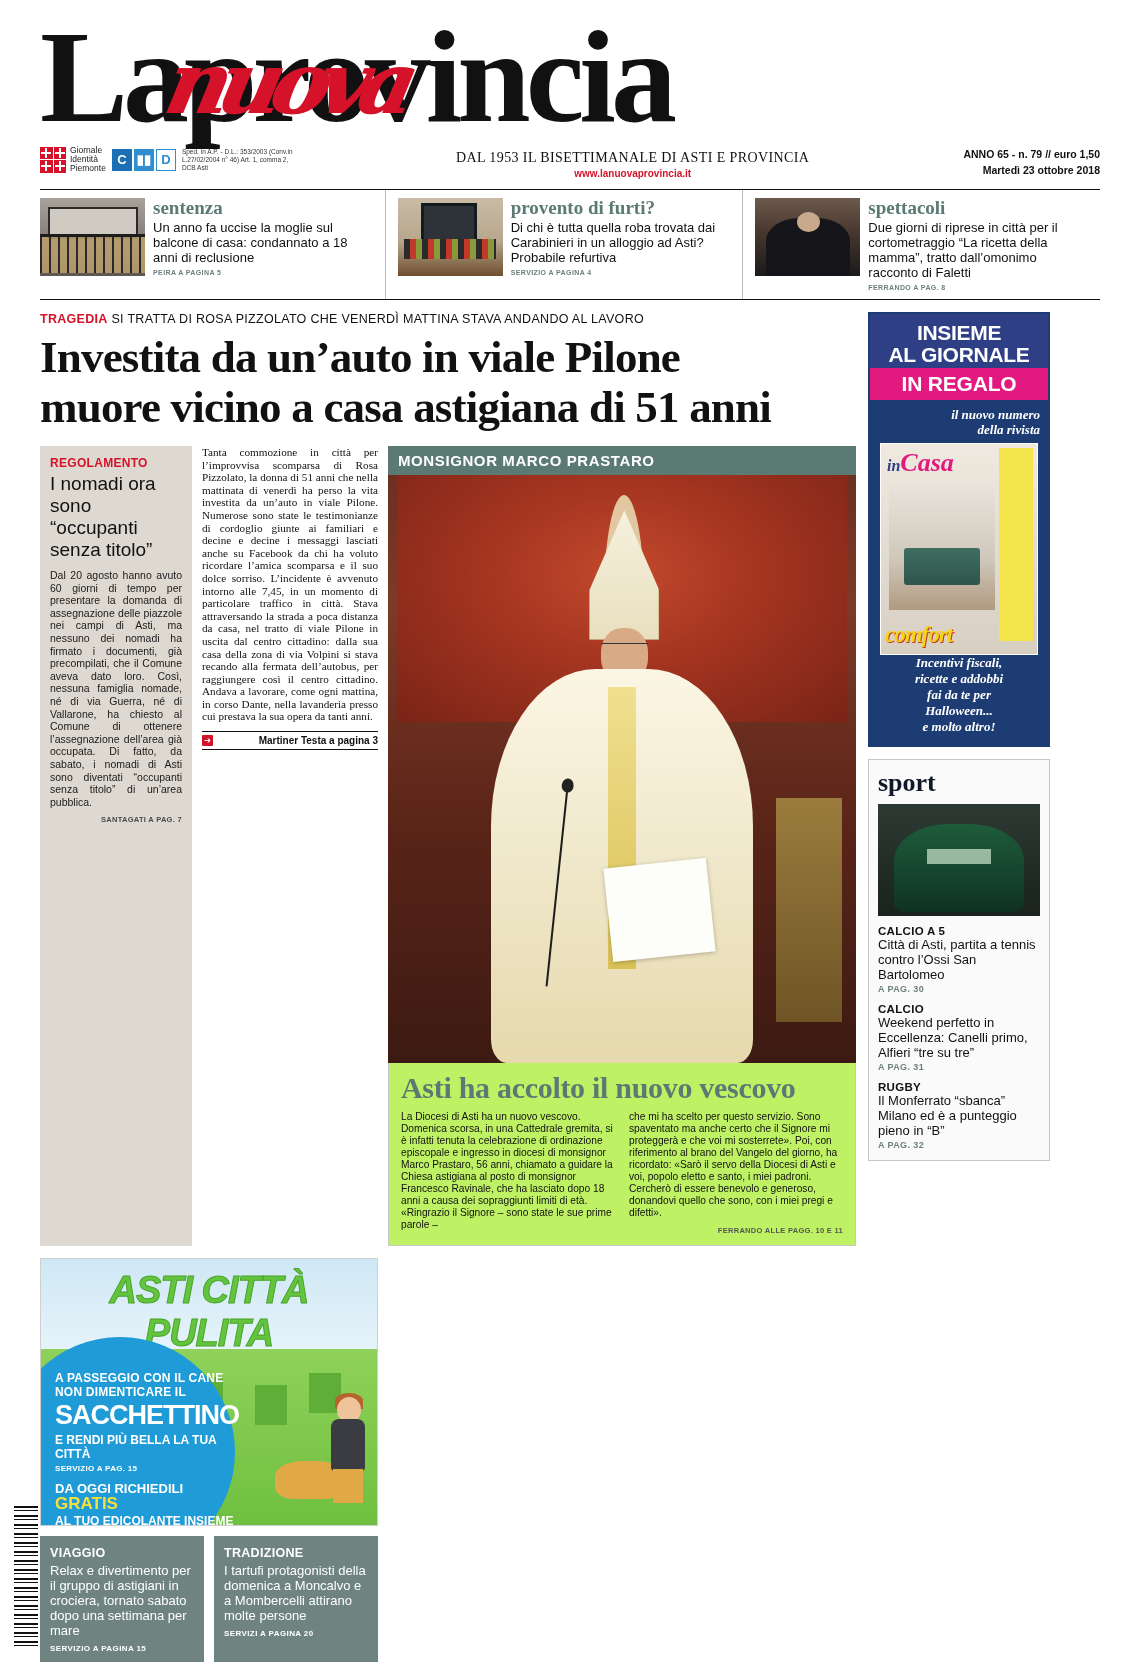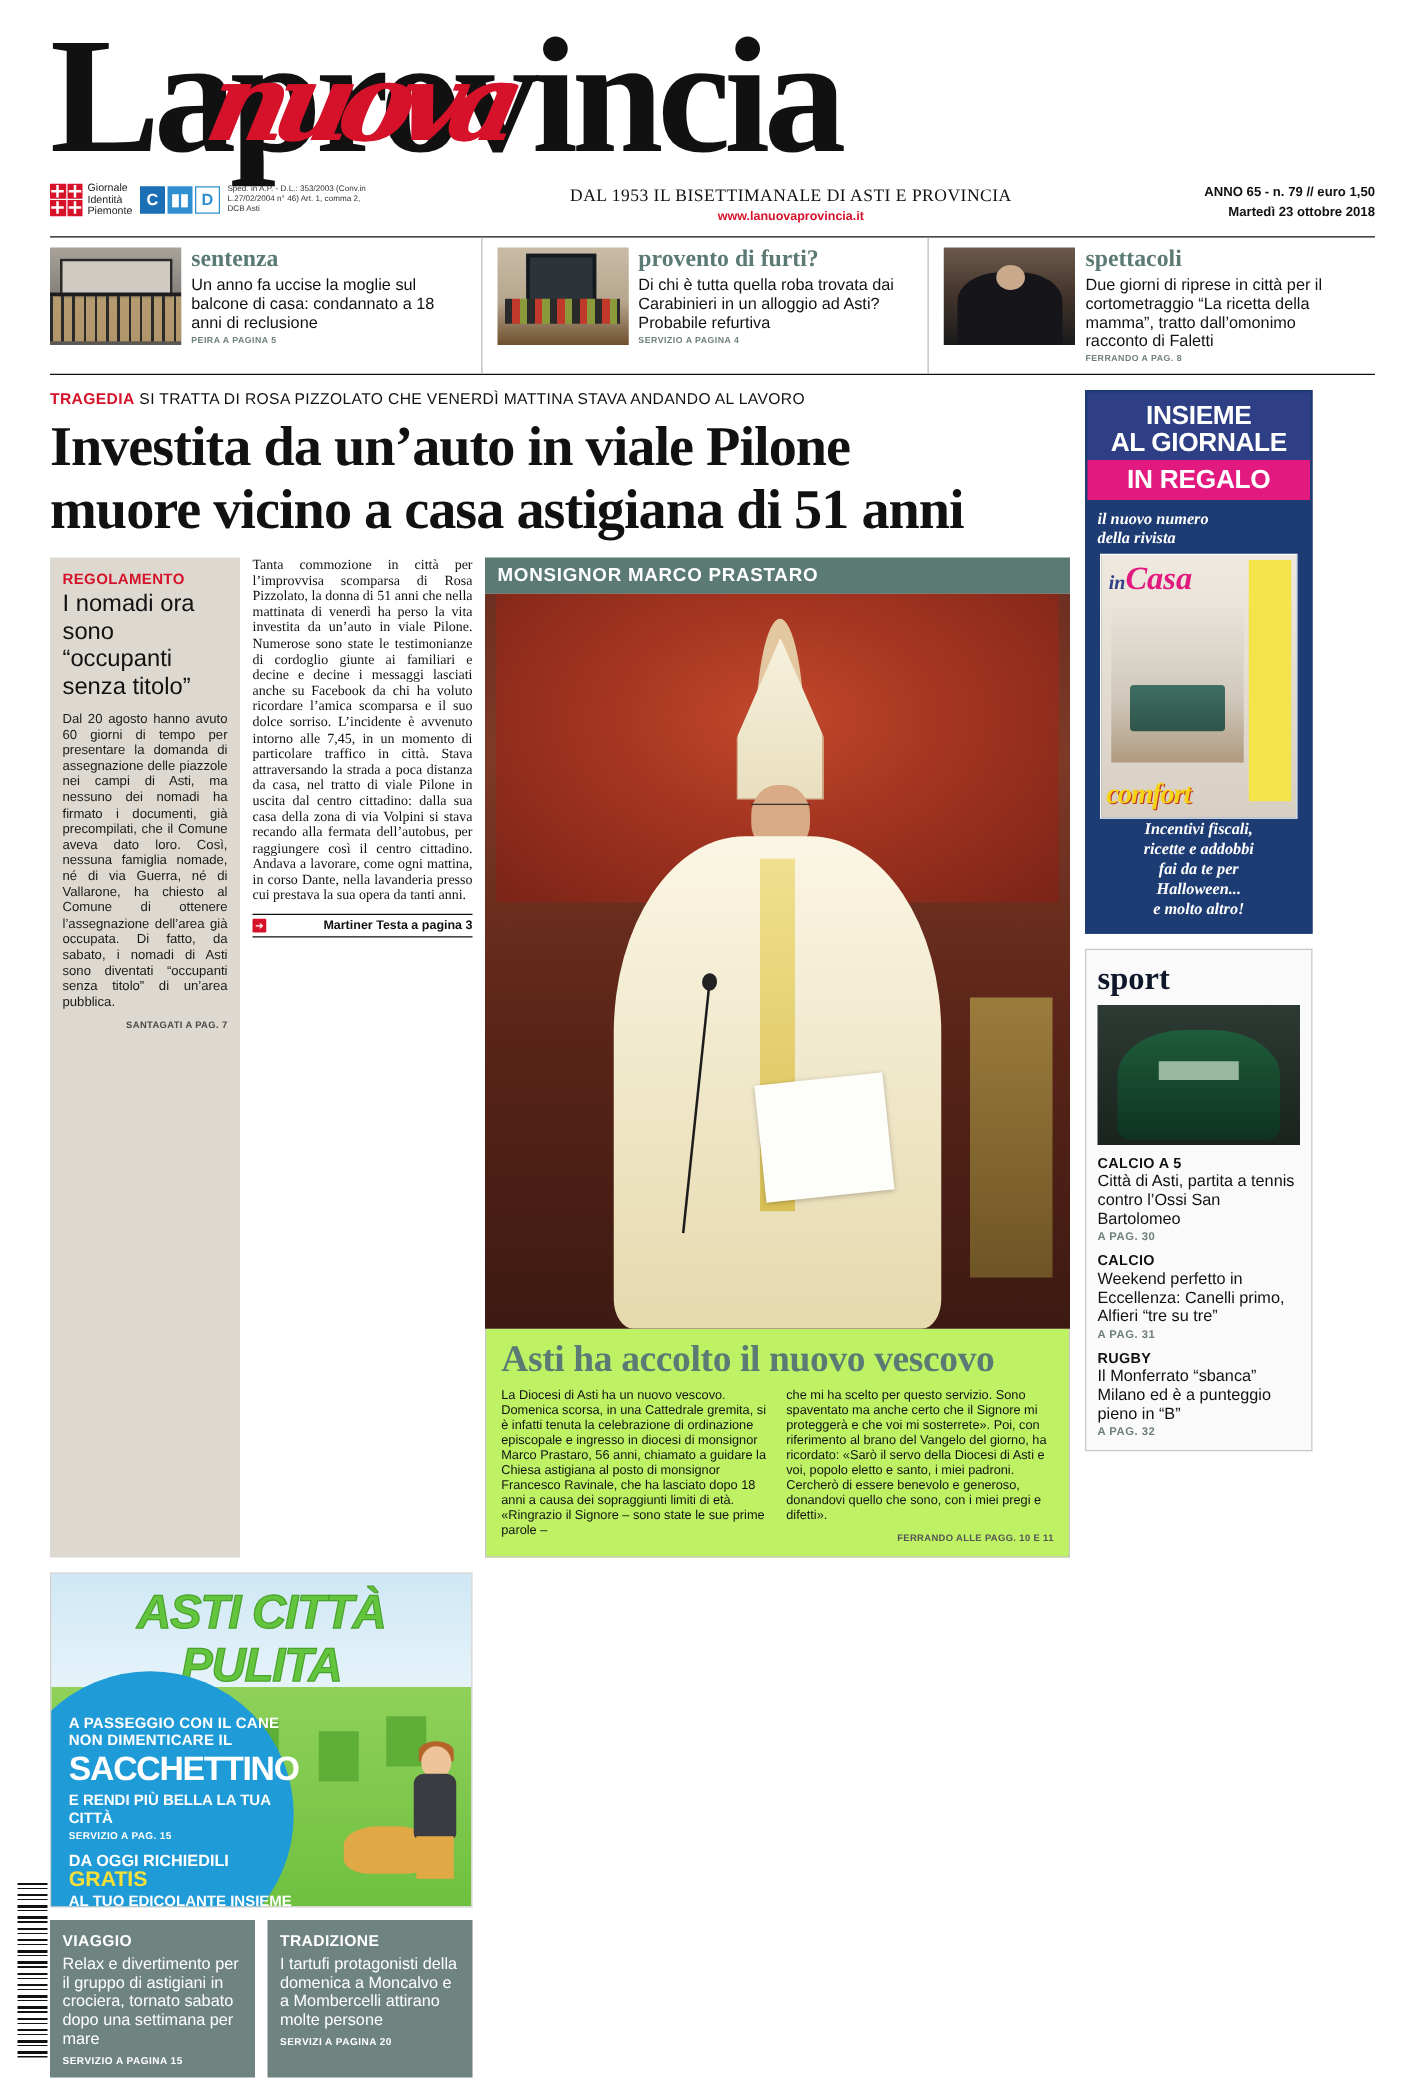--- a/index.html
+++ b/index.html
@@ -194,21 +194,21 @@
   .vescovo-ref { font-size: 7.5px; font-weight: bold; letter-spacing:.3px; color:#555; text-align:right; margin-top:6px; }
 
   
   .right-rail { width: 182px; flex-shrink: 0; }
   .promo-box { border: 2px solid #1d3c73; background: #1d3c73; }
   .promo-top { background: #2e3f86; text-align: center; padding: 8px 4px 2px 4px; }
   .promo-l1 { color:#fff; font-weight:bold; font-size:21px; line-height:22px; letter-spacing:-0.3px;
     font-family:"Liberation Sans", sans-serif; }
   .promo-pink { background:#e2197f; text-align:center; padding:4px 0; }
   .promo-pink span { color:#fff; font-weight:bold; font-size:21px; letter-spacing:-0.2px; }
-  .promo-sub { color:#fff; text-align:left; font-style:italic; font-weight:bold;
+  .promo-sub { color:#fff; text-align:right; font-style:italic; font-weight:bold;
     font-size:13px; line-height:15px; padding:7px 8px 6px 8px; font-family:"Liberation Serif", serif; }
   .mag-cover { margin: 0 10px; height: 212px; position: relative; overflow: hidden;
     background: linear-gradient(180deg,#efe9df 0%,#d8cfc3 100%); border:1px solid #fff; }
   .mag-incasa { position:absolute; left:6px; top:4px; font-family:"Liberation Serif",serif;
     font-style:italic; font-weight:bold; font-size:26px; color:#e2197f; }
   .mag-incasa i { color:#2e3f86; font-size:16px; }
   .mag-strip { position:absolute; right:4px; top:4px; width:34px; height:92%; background:#f2e44a; }
   .mag-room { position:absolute; left:8px; top:42px; right:42px; bottom:44px;
     background: linear-gradient(180deg,#e8e3da 0%,#cfc7ba 60%,#b09a7f 100%); }
   .mag-bed { position:absolute; left:14%; top:50%; width:72%; height:30%;

